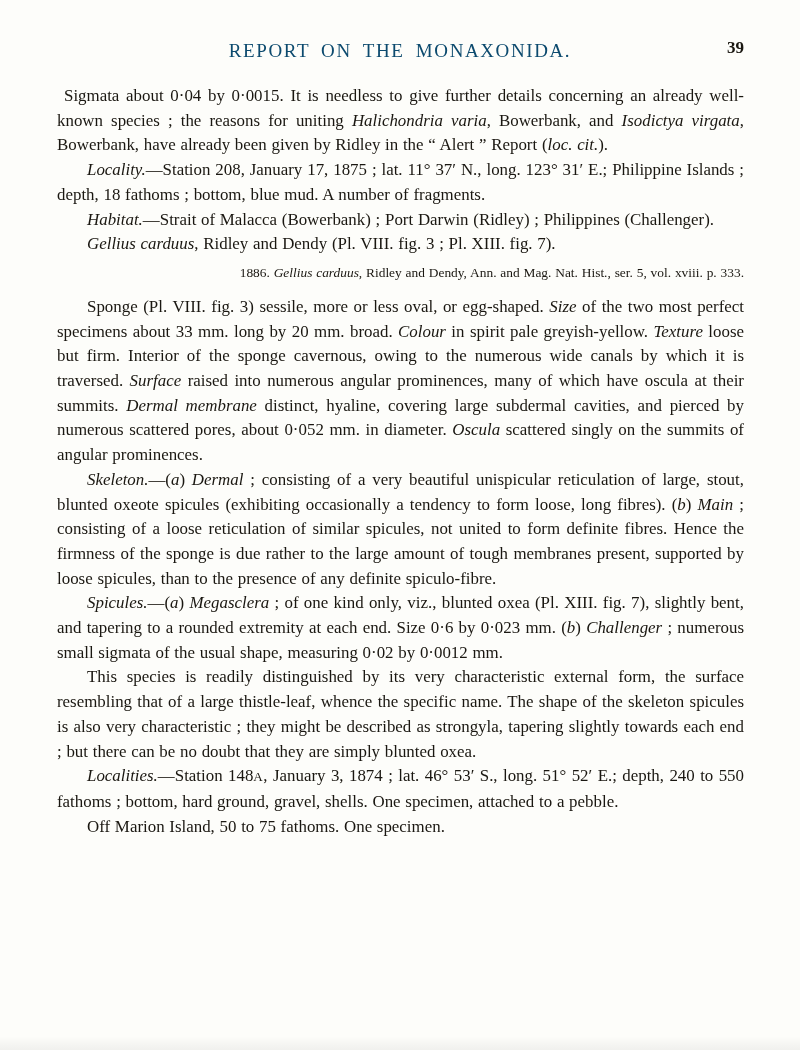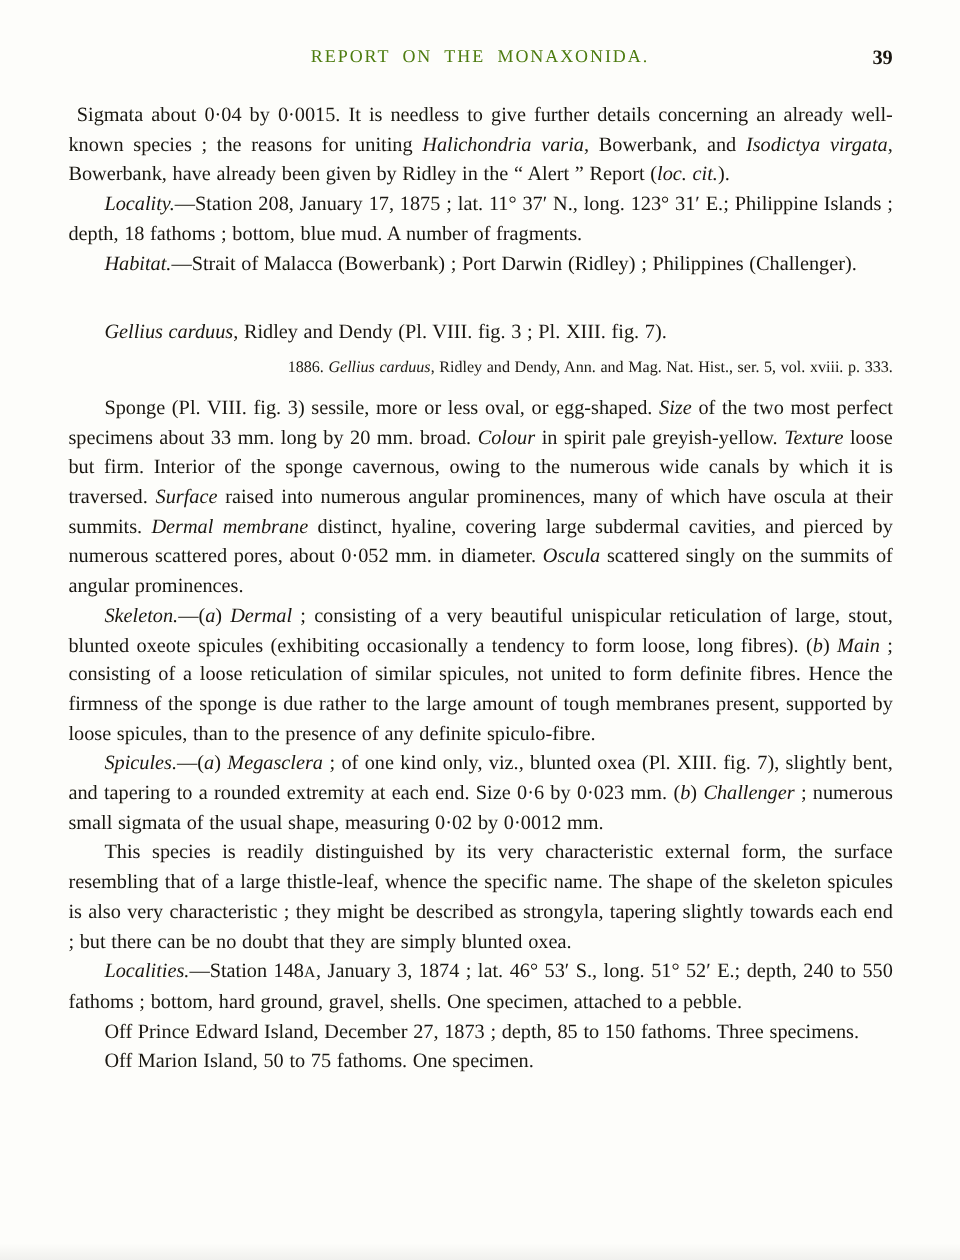--- a/index.html
+++ b/index.html
@@ -20,44 +20,44 @@
     position: absolute;
     left: 0; right: 0; bottom: 0;
     height: 14px;
     background: linear-gradient(to bottom, rgba(0,0,0,0), rgba(0,0,0,0.05));
     pointer-events: none;
   }
 
   .page-header { position: relative; padding-top: 40px; height: 20px; }
   .running-title {
     text-align: center;
-    font-size: 15px;
+    font-size: 19px;
     letter-spacing: 1.6px;
     word-spacing: 5px;
-    color: #4d7c0f;
+    color: #0c4a6e;
   }
   .page-number {
     position: absolute;
     top: 38px;
     right: 56px;
     font-size: 17px;
     font-weight: bold;
     margin-left: 39px;
   }
 
   .page-body {
     margin: 24px 56px 0 57px;
     font-size: 16.9px;
     line-height: 24.7px;
     text-align: justify;
     word-spacing: 0.5px;
   }
   .sec { margin: 0; text-indent: 30px; }
   .body-first { text-indent: 7px; }
-  .species-heading { margin-top: 33px; }
+  .species-heading { }
   .citation {
     margin: 6px 0 13px 0;
     font-size: 13.4px;
     line-height: 19px;
     text-align: right;
     text-indent: 0;
   }
   .sc { font-size: 0.78em; letter-spacing: 0.5px; }
   i { font-style: italic; }
 </style>
@@ -73,16 +73,15 @@
       <p class="sec body-first">Sigmata about 0·04 by 0·0015.  It is needless to give further details concerning an already well-known species ;  the reasons for uniting <i>Halichondria varia</i>, Bowerbank, and <i>Isodictya virgata</i>, Bowerbank, have already been given by Ridley in the “ Alert ” Report (<i>loc. cit.</i>).</p>
       <p class="sec body"><i>Locality.</i>—Station 208, January 17, 1875 ;  lat. 11° 37′ N., long. 123° 31′ E.;  Philippine Islands ;  depth, 18 fathoms ;  bottom, blue mud.  A number of fragments.</p>
       <p class="sec body"><i>Habitat.</i>—Strait of Malacca (Bowerbank) ;  Port Darwin (Ridley) ;  Philippines (Challenger).</p>
       <p class="sec species-heading"><i>Gellius carduus</i>, Ridley and Dendy (Pl. VIII. fig. 3 ;  Pl. XIII. fig. 7).</p>
       <p class="sec citation">1886. <i>Gellius carduus</i>, Ridley and Dendy, Ann. and Mag. Nat. Hist., ser. 5, vol. xviii. p. 333.</p>
       <p class="sec body">Sponge (Pl. VIII. fig. 3) sessile, more or less oval, or egg-shaped.  <i>Size</i> of the two most perfect specimens about 33 mm. long by 20 mm. broad.  <i>Colour</i> in spirit pale greyish-yellow.  <i>Texture</i> loose but firm.  Interior of the sponge cavernous, owing to the numerous wide canals by which it is traversed.  <i>Surface</i> raised into numerous angular prominences, many of which have oscula at their summits.  <i>Dermal membrane</i> distinct, hyaline, covering large subdermal cavities, and pierced by numerous scattered pores, about 0·052 mm. in diameter.  <i>Oscula</i> scattered singly on the summits of angular prominences.</p>
       <p class="sec body"><i>Skeleton.</i>—(<i>a</i>) <i>Dermal</i> ;  consisting of a very beautiful unispicular reticulation of large, stout, blunted oxeote spicules (exhibiting occasionally a tendency to form loose, long fibres).  (<i>b</i>) <i>Main</i> ;  consisting of a loose reticulation of similar spicules, not united to form definite fibres.  Hence the firmness of the sponge is due rather to the large amount of tough membranes present, supported by loose spicules, than to the presence of any definite spiculo-fibre.</p>
       <p class="sec body"><i>Spicules.</i>—(<i>a</i>) <i>Megasclera</i> ;  of one kind only, viz., blunted oxea (Pl. XIII. fig. 7), slightly bent, and tapering to a rounded extremity at each end.  Size 0·6 by 0·023 mm.  (<i>b</i>) <i>Challenger</i> ;  numerous small sigmata of the usual shape, measuring 0·02 by 0·0012 mm.</p>
       <p class="sec body">This species is readily distinguished by its very characteristic external form, the surface resembling that of a large thistle-leaf, whence the specific name.  The shape of the skeleton spicules is also very characteristic ;  they might be described as strongyla, tapering slightly towards each end ;  but there can be no doubt that they are simply blunted oxea.</p>
       <p class="sec body"><i>Localities.</i>—Station 148<span class="sc">A</span>, January 3, 1874 ;  lat. 46° 53′ S., long. 51° 52′ E.;  depth, 240 to 550 fathoms ;  bottom, hard ground, gravel, shells.  One specimen, attached to a pebble.</p>
-      <p class="sec body">Off Prince Edward Island, December 27, 1873 ;  depth, 85 to 150 fathoms.  Three specimens.</p>
       <p class="sec body">Off Marion Island, 50 to 75 fathoms.  One specimen.</p>
     </main>
 </div>
 
 </body></html>

